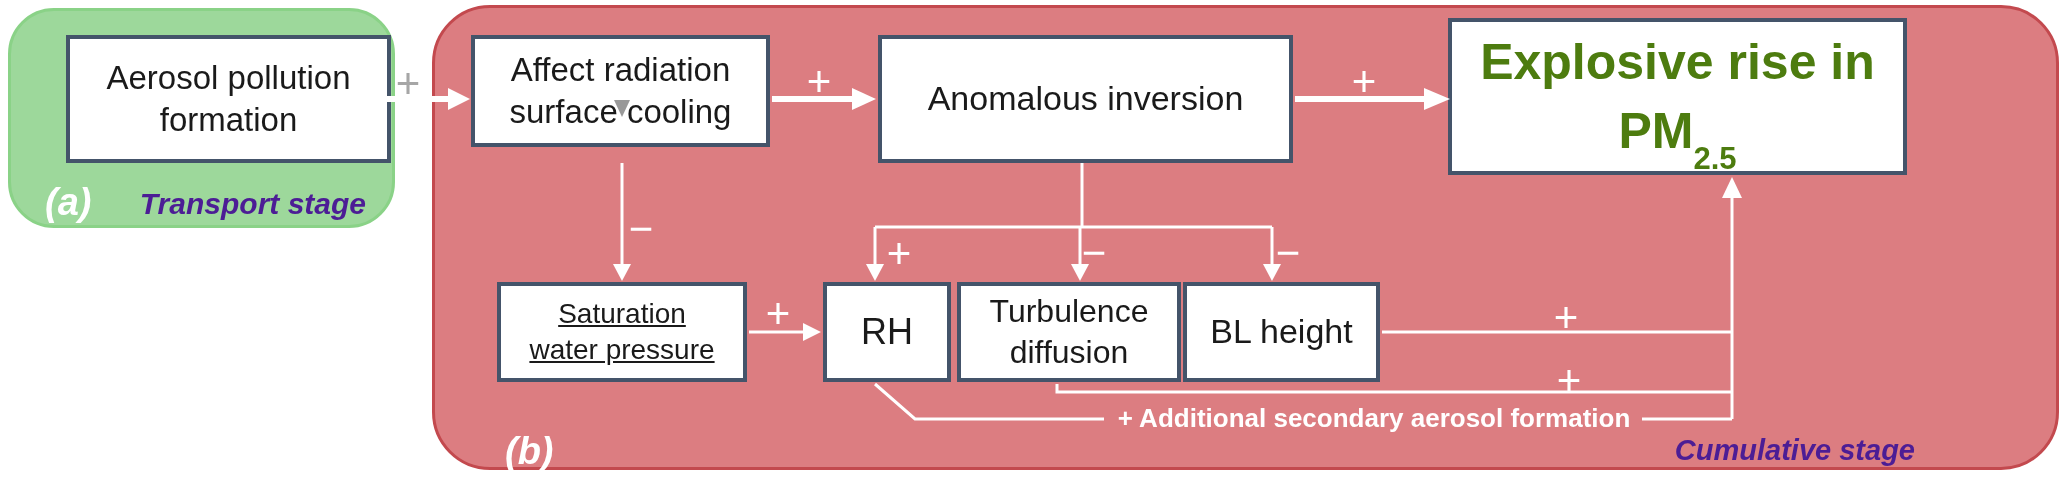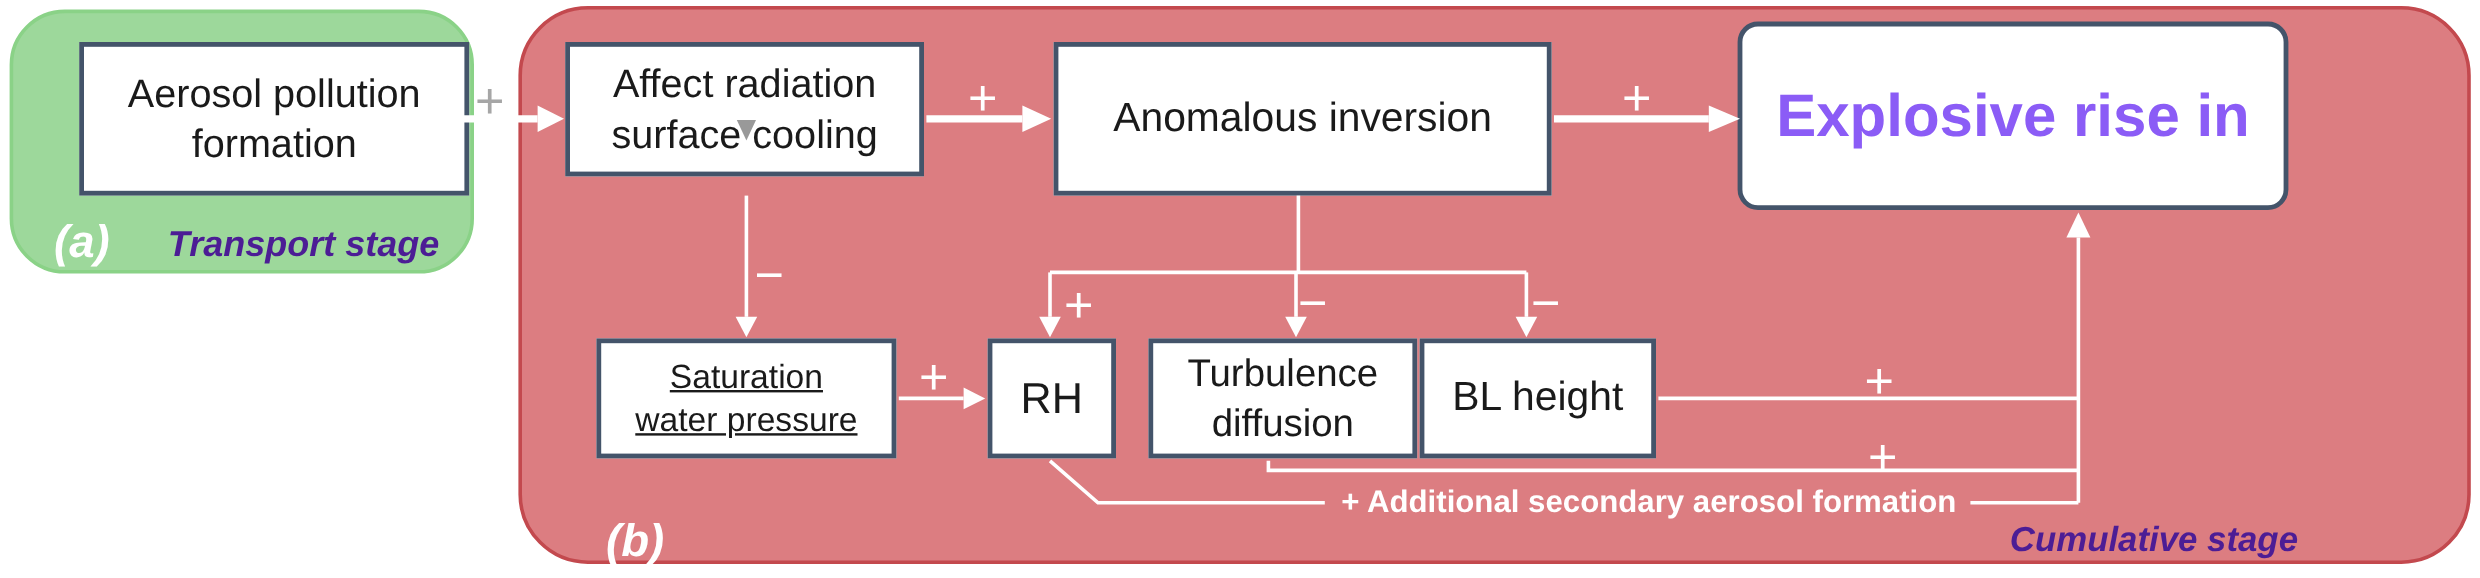--- a/index.html
+++ b/index.html
@@ -38,26 +38,26 @@
     background:#ffffff;border:4px solid #44546a;
     display:flex;flex-direction:column;align-items:center;justify-content:center;
     text-align:center;color:#1a1a1a;
   }
   .node .ln{display:block;line-height:1.28;}
   .node-aerosol{left:38px;top:35px;width:325px;height:128px;font-size:33px;margin-left:28px;}
   .node-affect{left:471px;top:35px;width:299px;height:112px;font-size:33px;}
   .node-anomalous{left:878px;top:35px;width:415px;height:128px;font-size:34px;}
   .node-explosive{
     left:1448px;top:18px;width:459px;height:157px;
-    color:#8b5cf6;font-weight:bold;font-size:50px;border-radius:17px;
+    color:#4d7c0f;font-weight:bold;font-size:50px;
   }
   .node-explosive .ln{line-height:1.38;}
   .node-explosive sub.pm-sub{font-size:31px;position:relative;top:10px;line-height:0;}
   .node-saturation{left:497px;top:282px;width:250px;height:100px;font-size:28px;text-decoration:underline;}
-  .node-rh{left:823px;top:282px;width:107px;height:100px;font-size:36px;}
+  .node-rh{left:823px;top:282px;width:128px;height:100px;font-size:36px;}
   .node-turbulence{left:945px;top:282px;width:224px;height:100px;font-size:32px;margin-left:12px;}
   .node-bl{left:1183px;top:282px;width:197px;height:100px;font-size:34px;justify-content:center;}
   
   .down-tri{
     position:absolute;left:139px;top:61px;width:0;height:0;z-index:4;
     border-left:8px solid transparent;border-right:8px solid transparent;
     border-top:17px solid #999999;
   }
   
   svg.wires{position:absolute;left:0;top:0;z-index:5;pointer-events:none;}
@@ -109,20 +109,21 @@
     <span class="ln">surface cooling</span>
     <span class="down-tri"></span>
   </div>
 
   <div class="node node-anomalous">
     <span class="ln">Anomalous inversion</span>
   </div>
 
   <div class="node node-explosive">
     <span class="ln">Explosive rise in</span>
+    <span class="ln"><span>PM</span><sub class="pm-sub">2.5</sub></span>
   </div>
 
   <div class="node node-saturation">
     <span class="ln">Saturation</span>
     <span class="ln">water pressure</span>
   </div>
 
   <div class="node node-rh">
     <span class="ln">RH</span>
   </div>

